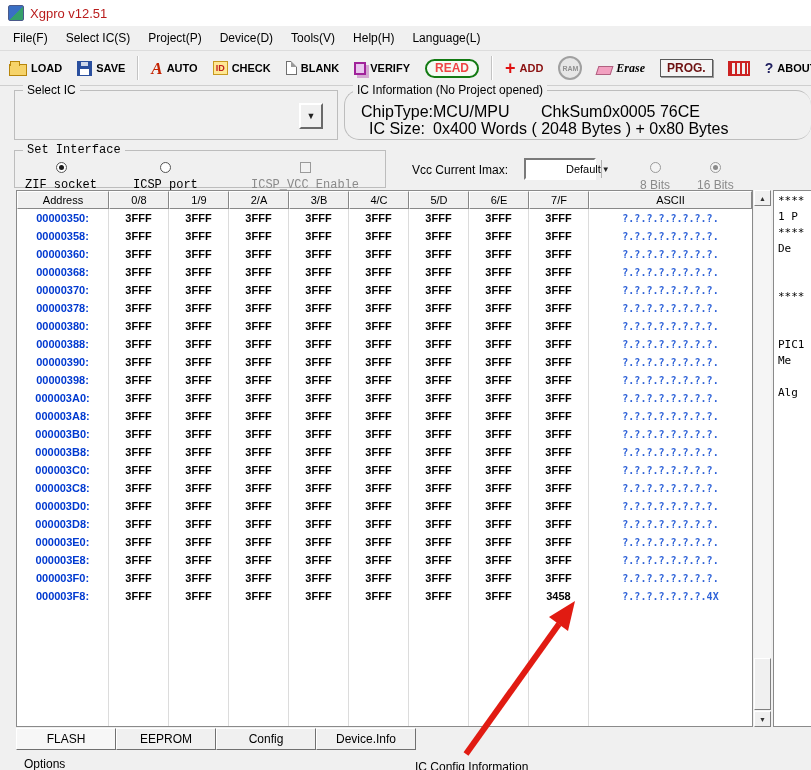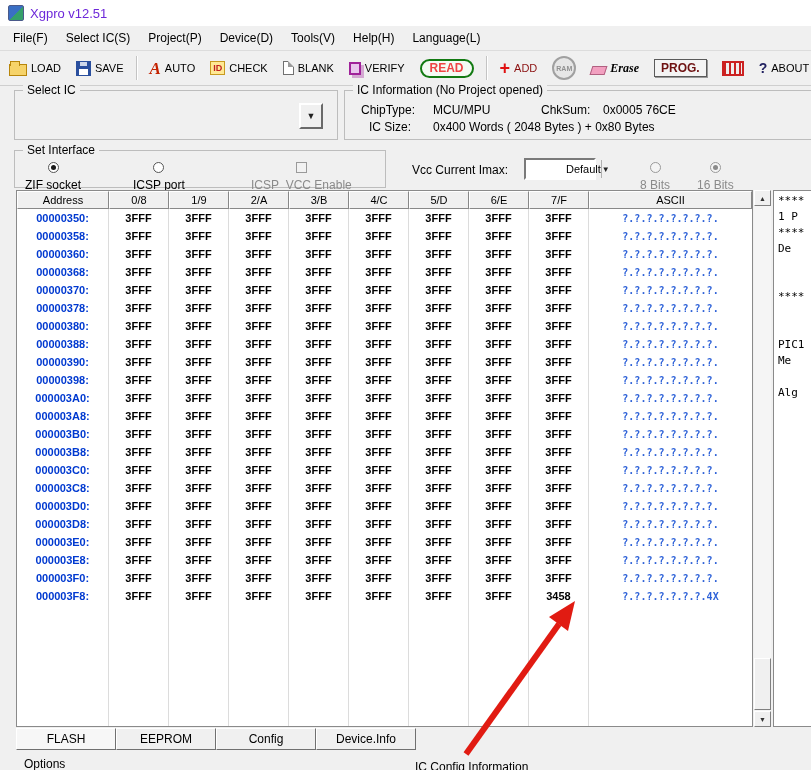--- a/index.html
+++ b/index.html
@@ -3,31 +3,31 @@
 <meta charset="utf-8">
 <style>
   * { margin:0; padding:0; box-sizing:border-box; }
   html,body { width:811px; height:770px; overflow:hidden; }
   body { position:relative; background:#f0f0f0; font-family:"Liberation Sans", sans-serif; color:#000; }
 
   
   .titlebar { height:26px; background:#ffffff; display:flex; align-items:center; padding-left:8px; gap:6px; }
   .app-icon { width:16px; height:16px; border:1px solid #4a5a8a; border-radius:2px;
               background:linear-gradient(135deg,#3a6fc4 0 50%, #35a06a 50% 100%); }
-  .wtitle { font-size:13px; color:#6d28d9; }
+  .wtitle { font-size:13px; color:#b91c1c; }
 
   
   .menubar { height:24px; display:flex; align-items:center; padding-left:4px; background:#f0f0f0; }
   .menu-item { font-size:12px; padding:3px 9px; cursor:default; }
 
   
   .toolbar { height:36px; border-top:1px solid #dcdcdc; border-bottom:1px solid #cfcfcf;
              display:flex; align-items:center; padding:0 6px; gap:9px; background:#f0f0f0; }
   .tbtn { display:flex; align-items:center; gap:4px; padding:2px 3px; cursor:default; }
-  .tlbl { font-weight:normal; font-size:11px; }
+  .tlbl { font-weight:bold; font-size:11px; }
   .tsep { width:2px; height:24px; border-left:1px solid #c4c4c4; border-right:1px solid #ffffff; }
   .ic-folder { width:18px; height:12px; background:#f6d36a; border:1px solid #b8860b; position:relative; margin-top:3px; }
   .ic-folder::before { content:""; position:absolute; top:-4px; left:0; width:8px; height:4px;
                        background:#f6d36a; border:1px solid #b8860b; border-bottom:none; }
   .ic-floppy { width:15px; height:15px; background:#2a4f9e; position:relative; }
   .ic-floppy::before { content:""; position:absolute; left:3px; top:8px; right:3px; bottom:1px; background:#fff; }
   .ic-floppy::after  { content:""; position:absolute; left:4px; top:1px; right:4px; height:4px; background:#cfd8ea; }
   .ic-auto { color:#c42200; font-family:"Liberation Serif", serif; font-style:italic; font-weight:bold; font-size:17px; line-height:15px; }
   .ic-id   { font-size:9px; font-weight:bold; color:#c02020; background:#ffe894; border:1px solid #c89a20; padding:0 2px; line-height:12px; }
   .ic-page { width:11px; height:14px; background:#fff; border:1px solid #707070; position:relative; }
@@ -45,31 +45,31 @@
   .prog-box { border:1px solid #5a5a5a; background:#f4f4f4; color:#6e1212; font-weight:bold; font-size:12px;
               padding:1px 6px; box-shadow:1px 1px 0 #999; }
   .ic-grid { width:22px; height:15px; border:2px solid #cc2222;
              background:repeating-linear-gradient(90deg,#cc2222 0 2px, transparent 2px 5px); }
   .ic-q { font-size:14px; font-weight:bold; color:#202060; }
 
   
   .groupbox { position:absolute; border:1px solid #bdbdbd; }
   .gb-label { position:absolute; top:-8px; left:8px; background:#f0f0f0; padding:0 4px; font-size:12px; white-space:nowrap; }
   #gb-selectic { left:14px; top:90px; width:324px; height:50px; }
-  #gb-icinfo   { left:344px; top:90px; width:467px; height:50px; border-right:none; }
-  #gb-setiface { left:14px; top:150px; width:372px; height:38px; }
+  #gb-icinfo   { left:344px; top:90px; width:467px; height:50px; border-right:none;border-radius:15px; }
+  #gb-setiface { left:14px; top:150px; width:372px; height:38px;font-family:Liberation Mono, monospace; }
 
   .ic-name-box { position:absolute; left:8px; top:12px; width:270px; height:26px;
                  border:2px solid; border-color:#7a7a7a #ffffff #ffffff #7a7a7a; background:#f7f7f7;
                  display:flex; align-items:center; justify-content:center; font-weight:bold; font-size:13px; }
   .drop-btn { position:absolute; left:284px; top:12px; width:24px; height:26px; background:#f0f0f0;
               border:2px solid; border-color:#ffffff #6a6a6a #6a6a6a #ffffff;
               display:flex; align-items:center; justify-content:center; font-size:9px; color:#222; }
 
-  .ii-item { position:absolute; font-size:12px; white-space:nowrap; }
+  .ii-item { position:absolute; font-size:16px; white-space:nowrap; }
 
   .radio, .checkbox { position:absolute; display:flex; align-items:center; gap:5px; font-size:12px; white-space:nowrap;flex-direction:column; }
   .rdot { width:11px; height:11px; border-radius:50%; border:1px solid #555; background:#fff; position:relative; flex:none; }
   .checked .rdot::after { content:""; position:absolute; inset:2px; border-radius:50%; background:#1a1a1a; }
   .disabled { color:#8a8a8a; }
   .disabled .rdot { border-color:#9a9a9a; background:#f4f4f4; }
   .disabled.checked .rdot::after { background:#8a8a8a; }
   .cbox { width:11px; height:11px; border:1px solid #9a9a9a; background:#f2f2f2; flex:none; }
 
   .plain-label { position:absolute; font-size:12px; white-space:nowrap; }

